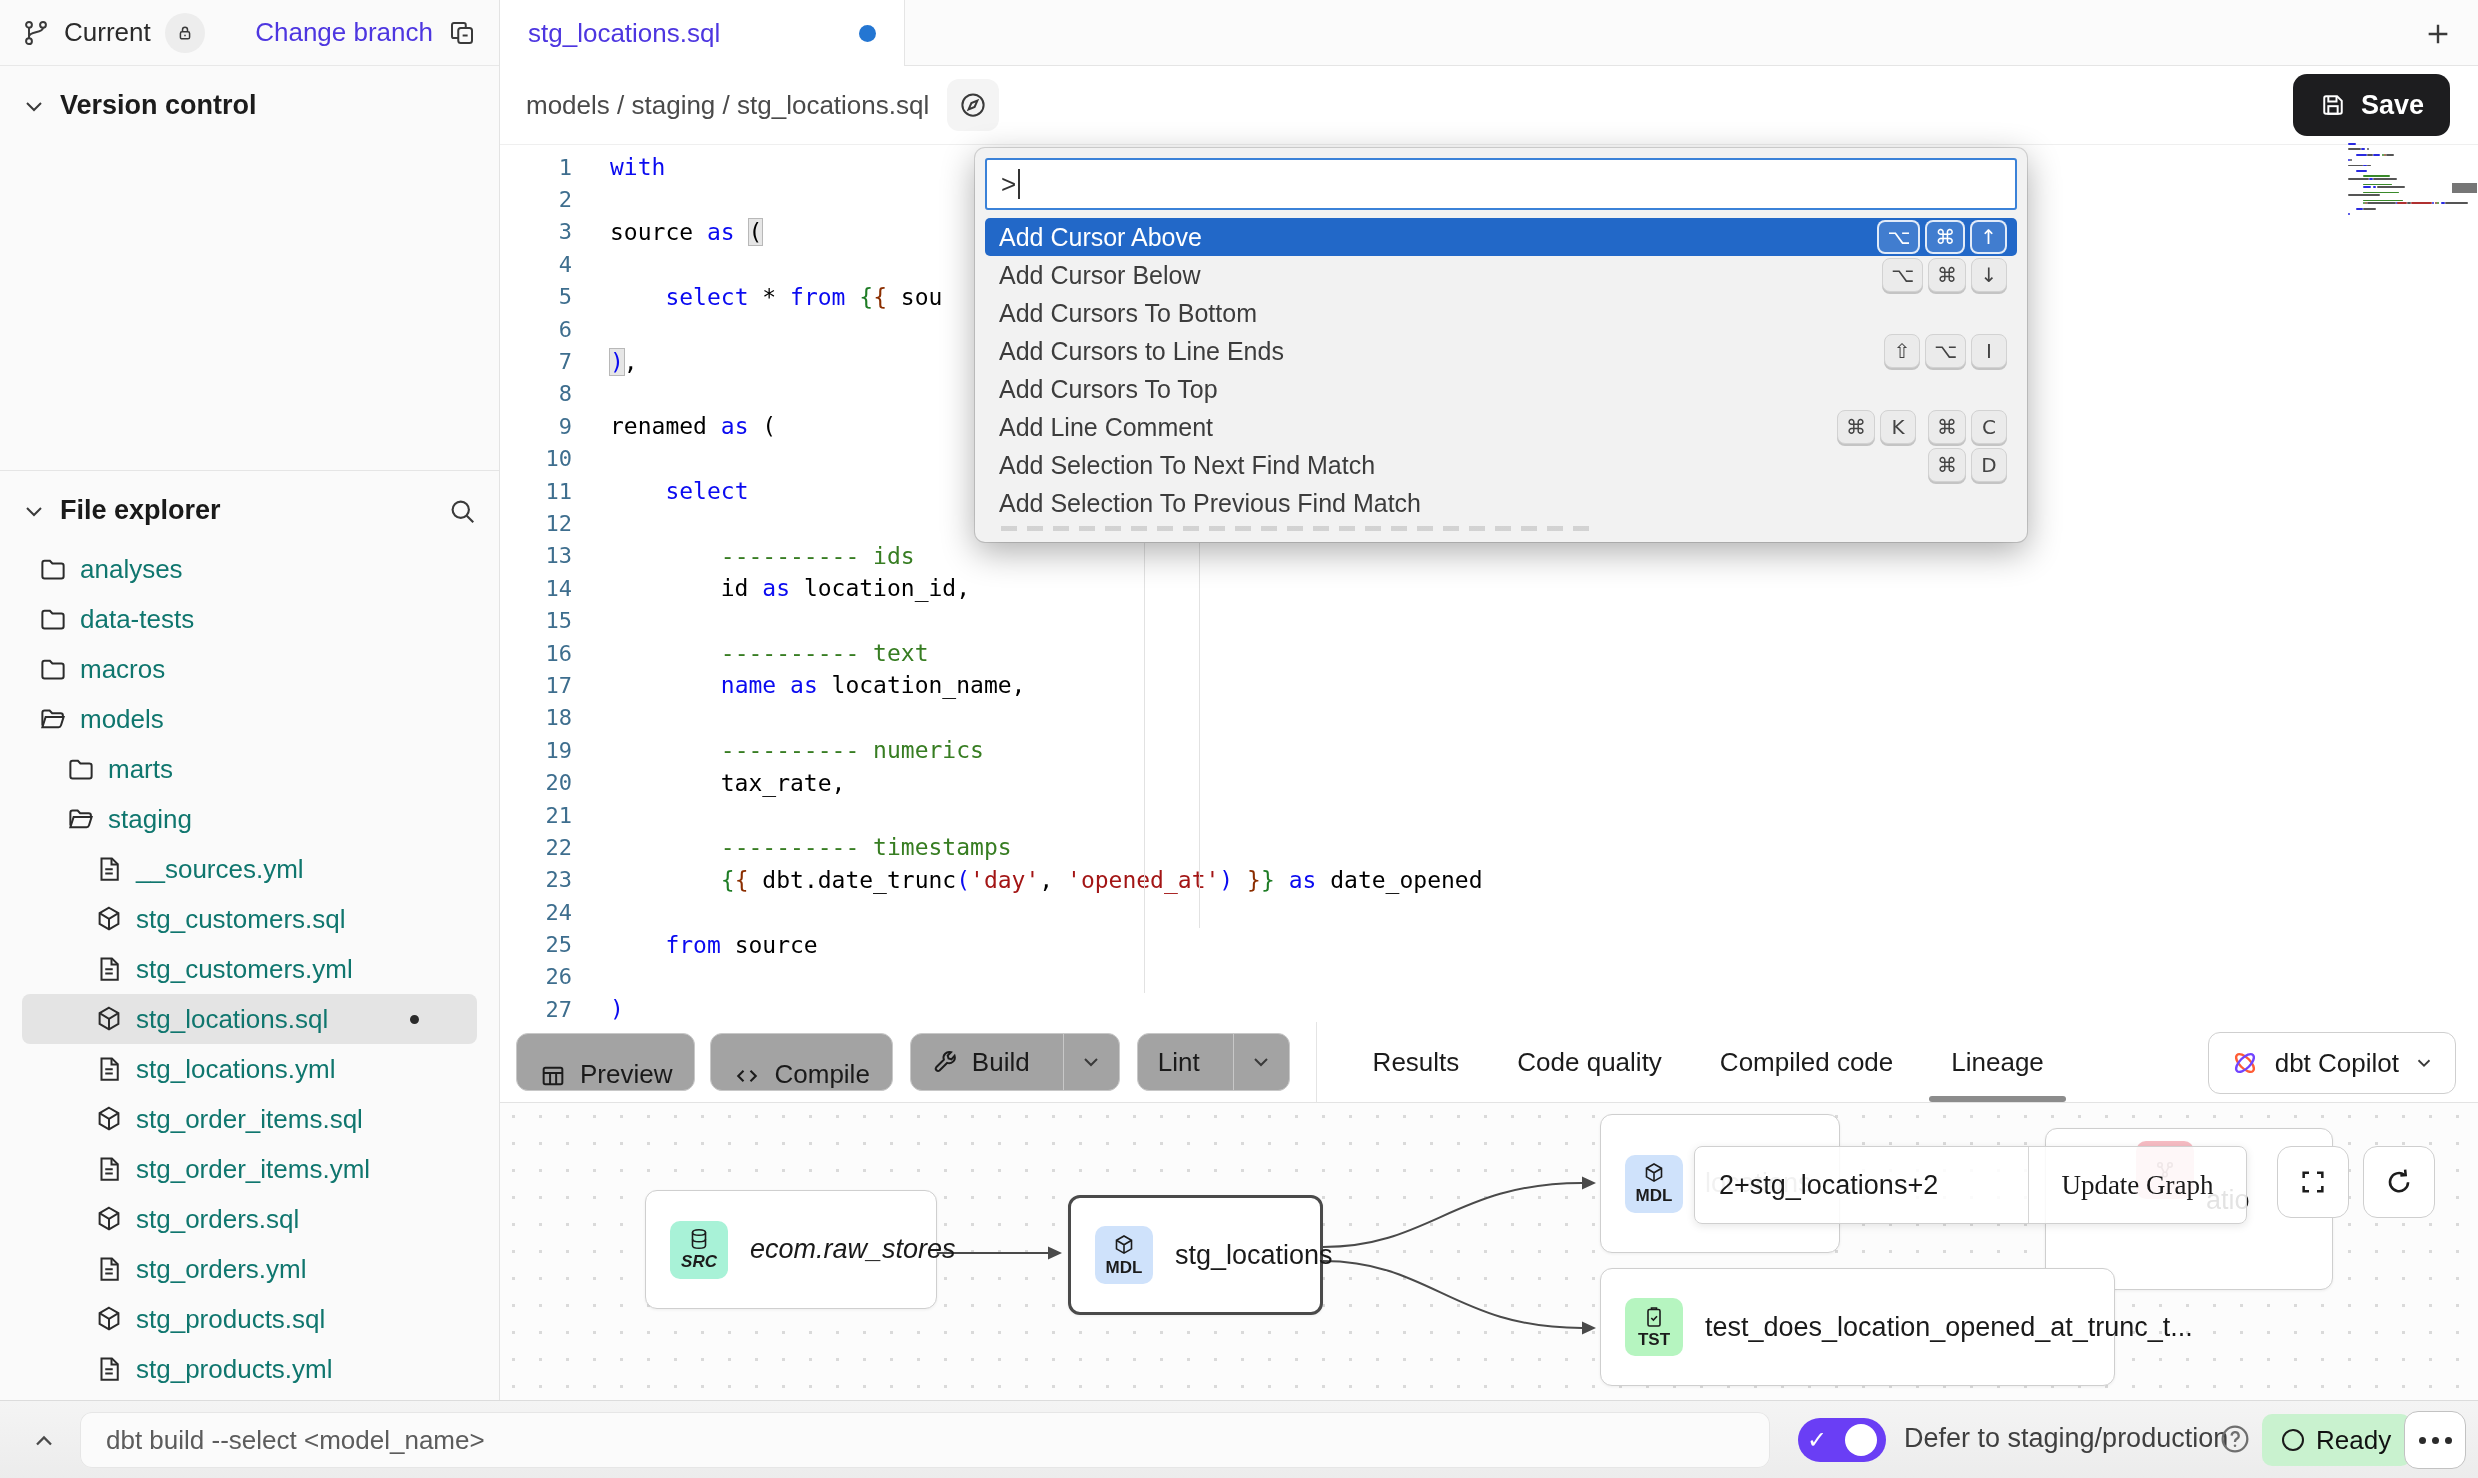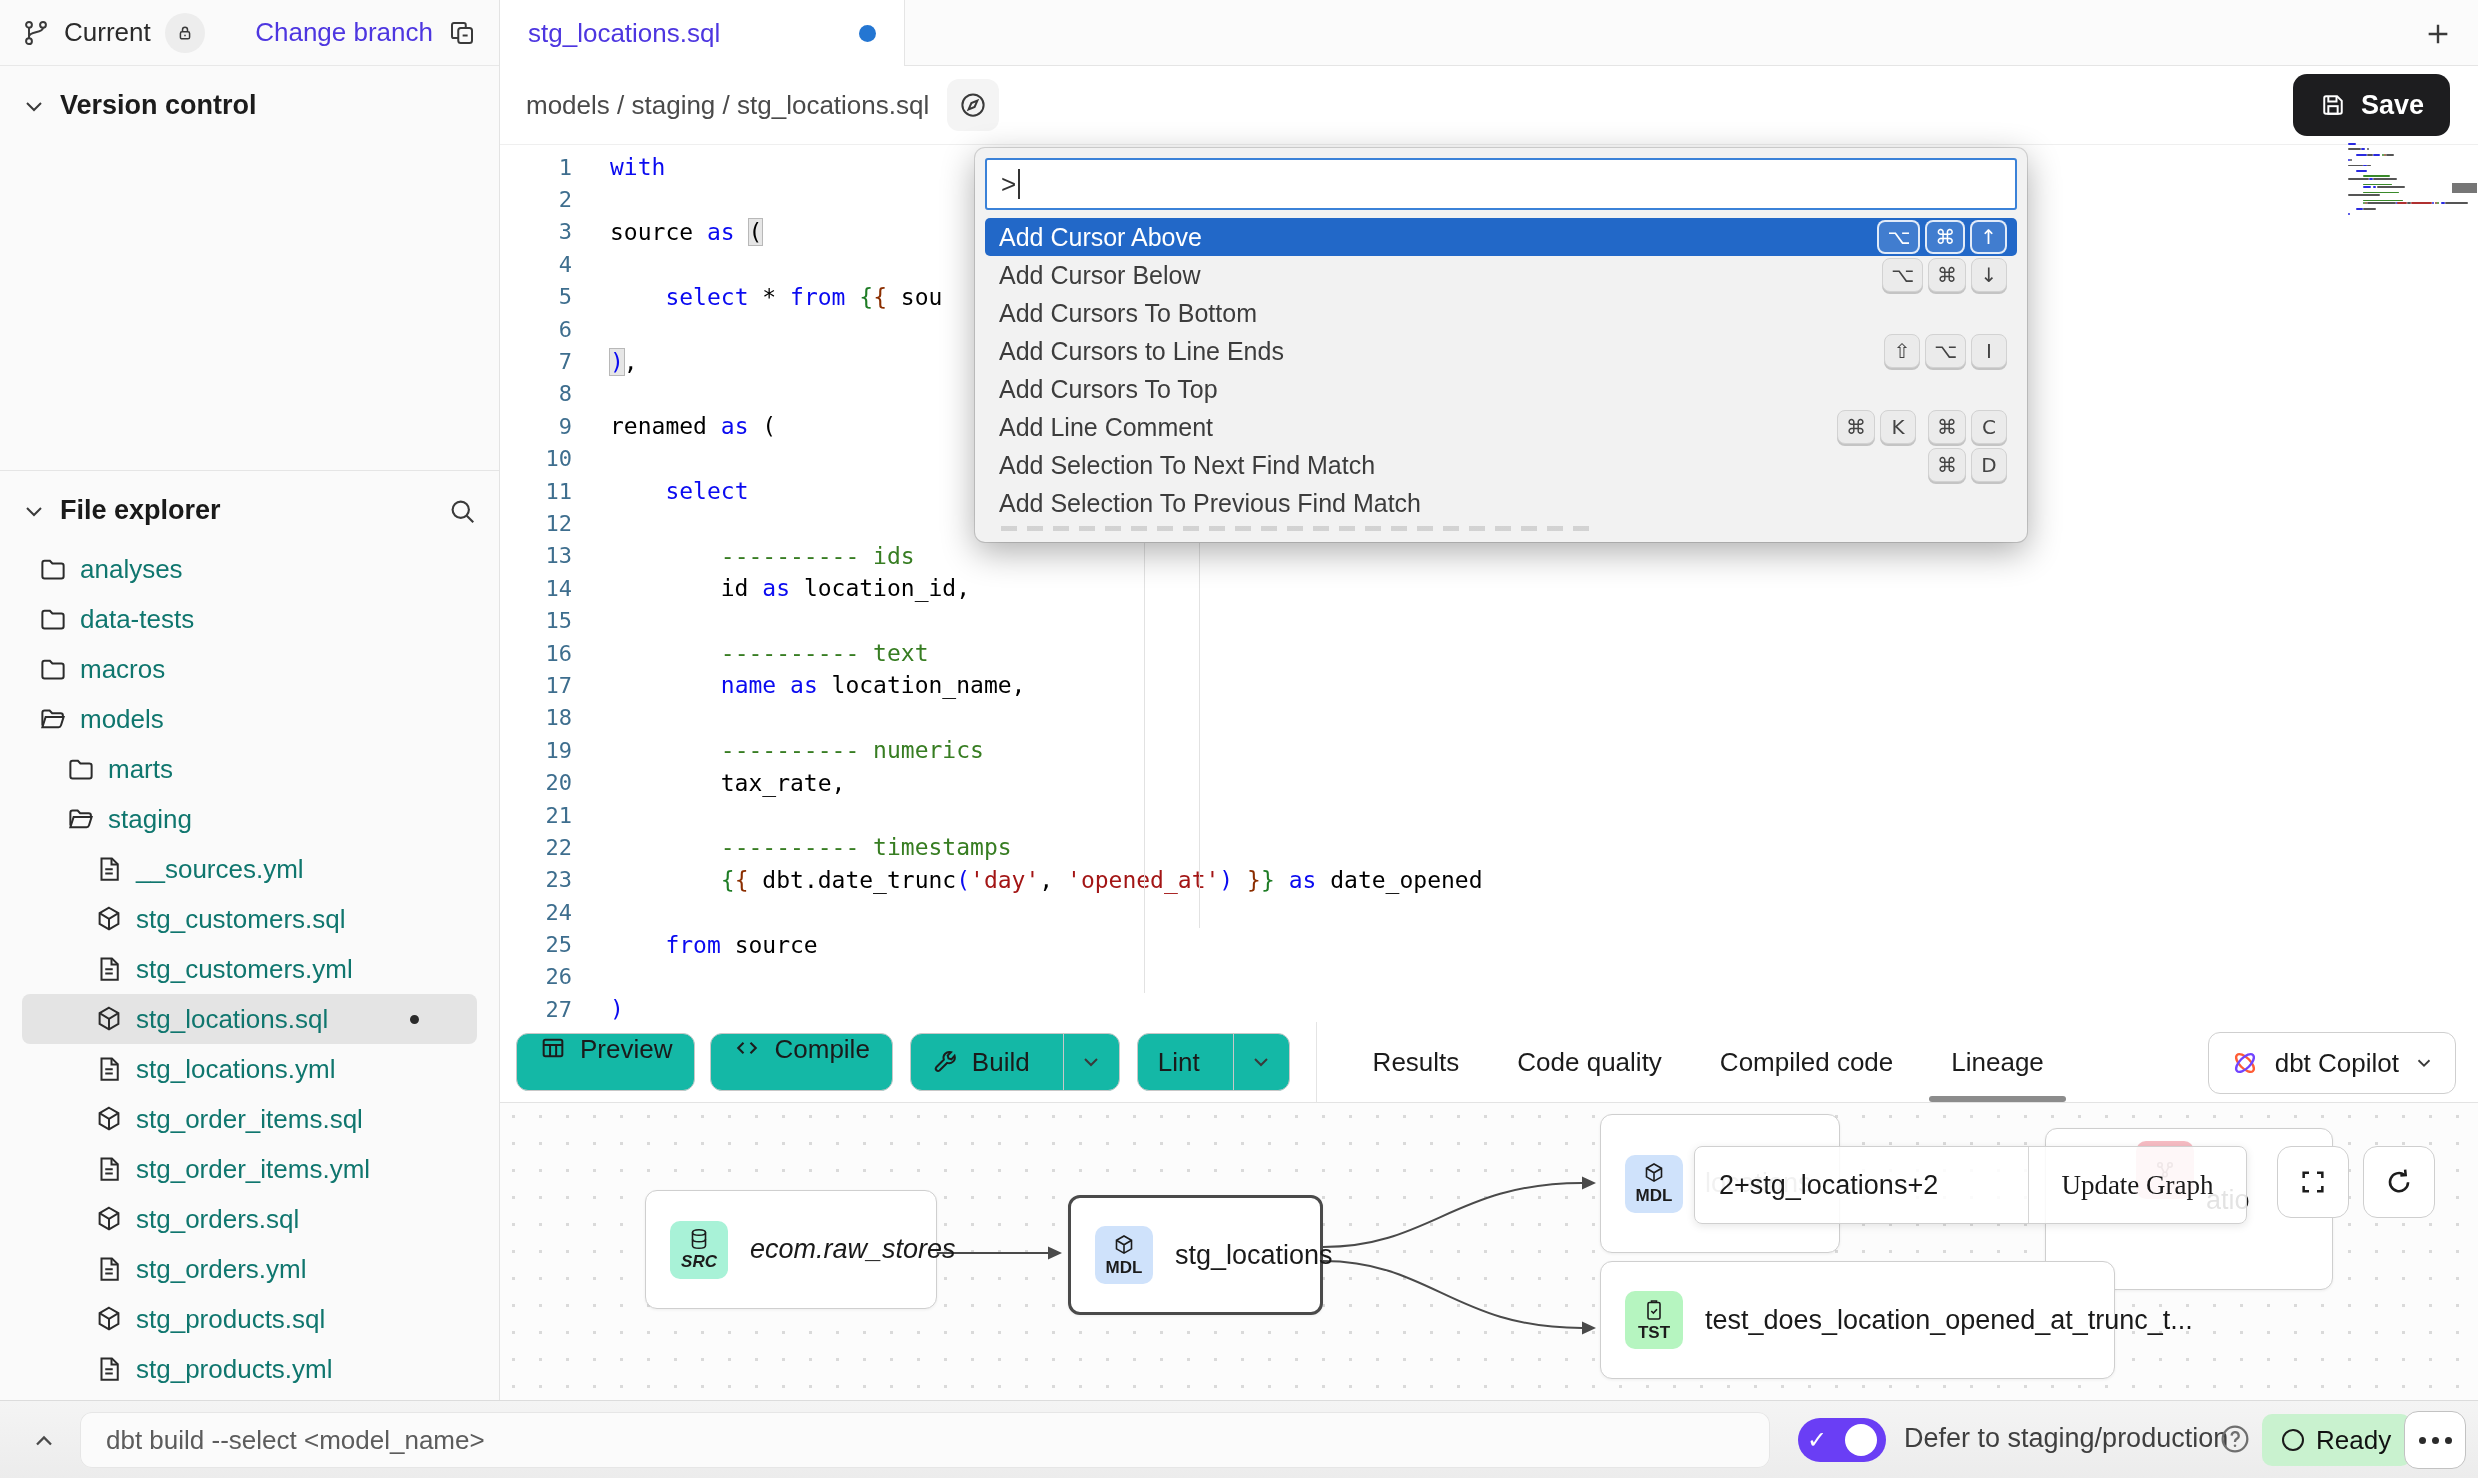--- a/index.html
+++ b/index.html
@@ -91,22 +91,22 @@
         display:inline-flex; align-items:center; justify-content:center; }
   .prow.sel kbd { background:rgba(255,255,255,.14); border:2px solid rgba(255,255,255,.85);
                   box-shadow:none; color:#fff; }
   .prow-partial { height:14px; overflow:hidden; padding:4px 0 0 16px; }
   .smudge { height:5px; width:58%; opacity:.55;
             background:repeating-linear-gradient(90deg,#b9b9b9 0 16px, transparent 16px 26px); }
 
   
   .actionbar { position:absolute; left:500px; top:1022px; right:0; height:81px; background:#fff;
                border-bottom:1px solid #e3e3e3; display:flex; align-items:center; }
-  .abtn { height:58px; border:1.5px solid #c8c8c8; border-radius:12px; background:#14b8a6;
-          display:flex; align-items:flex-start; gap:13px; padding:0 22px; font-size:26px;
+  .abtn { height:58px; border:1.5px solid #c8c8c8; border-radius:12px; background:#a3a3a3;
+          display:flex; align-items:flex-end; gap:13px; padding:0 22px; font-size:26px;
           cursor:pointer; }
   .split { padding:0; }
   .split .half { display:flex; align-items:center; gap:13px; padding:0 20px; height:100%; }
   .split .chev { border-left:1.5px solid #c8c8c8; width:56px; height:100%;
                  display:flex; align-items:center; justify-content:center; }
   .vdiv { width:1px; height:81px; background:#e4e4e4; margin-left:26px; }
   .ptabs { display:flex; gap:58px; margin-left:56px; height:100%; align-items:center; }
   .ptab { position:relative; font-size:26px; color:#1b1b1b; height:100%;
           display:flex; align-items:center; cursor:pointer; }
   .ptab.active::after { content:""; position:absolute; left:-22px; right:-22px; bottom:0;
@@ -761,21 +761,21 @@
         <svg width="24" height="24" viewBox="0 0 24 24" fill="none" stroke="#7a3b44" stroke-width="1.6">
             <circle cx="7" cy="7" r="2.2"></circle>
             <circle cx="17" cy="7" r="2.2"></circle>
             <circle cx="12" cy="16.5" r="2.2"></circle>
             <path d="M8.3 8.8l2.6 5.3M15.7 8.8l-2.6 5.3"></path>
           </svg>
       </div>
       <span class="nlabel" style="position:absolute; left:160px; top:56px;">atio</span>
     </div>
 
-    <div class="node" style="left:1100px; top:158px; width:515px; height:118px;">
+    <div class="node" style="left:1100px; top:165px; width:515px; height:118px;">
       <div class="badge b-tst">
         <svg width="24" height="24" viewBox="0 0 24 24" fill="none" stroke="#1c1c1c" stroke-width="1.6">
             <rect x="6" y="4.5" width="12" height="16.5" rx="1.5"></rect>
             <path d="M9.5 4.5V3h5v1.5"></path>
             <path d="M9.3 13l2.1 2.1 3.6-3.8"></path>
           </svg>
         <span class="bl">TST</span>
       </div>
       <span class="nlabel">test_does_location_opened_at_trunc_t...</span>
     </div>

